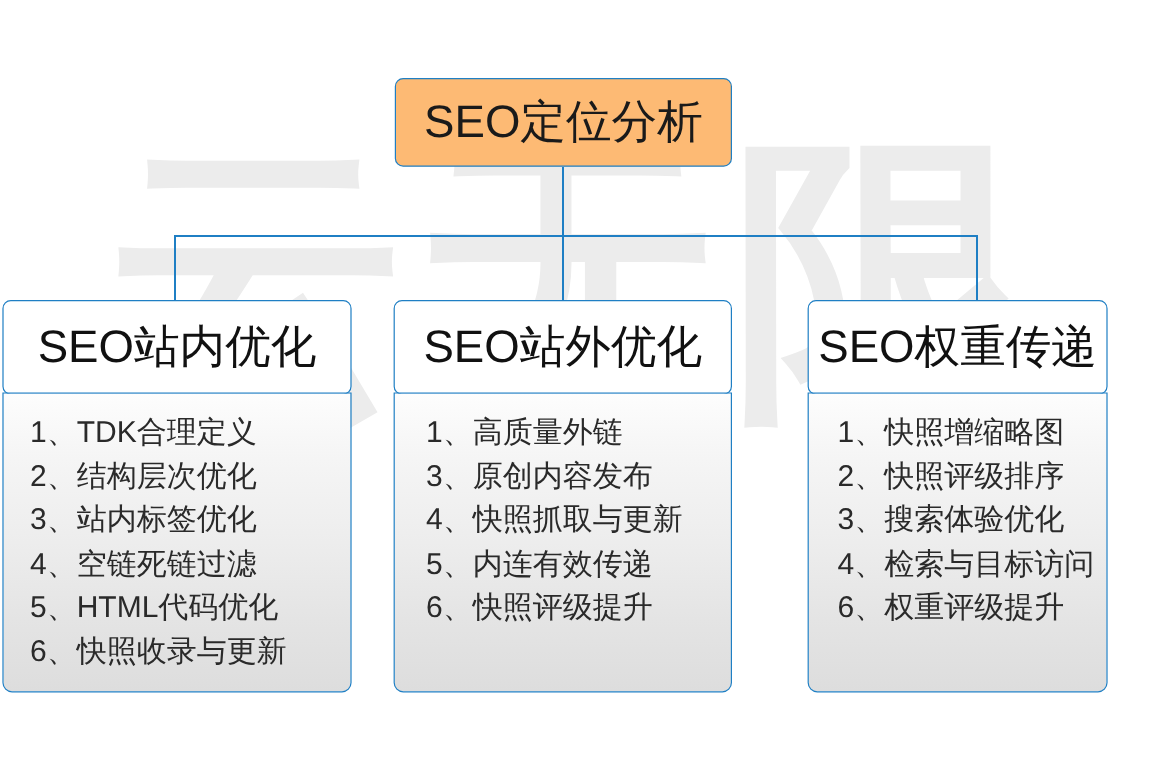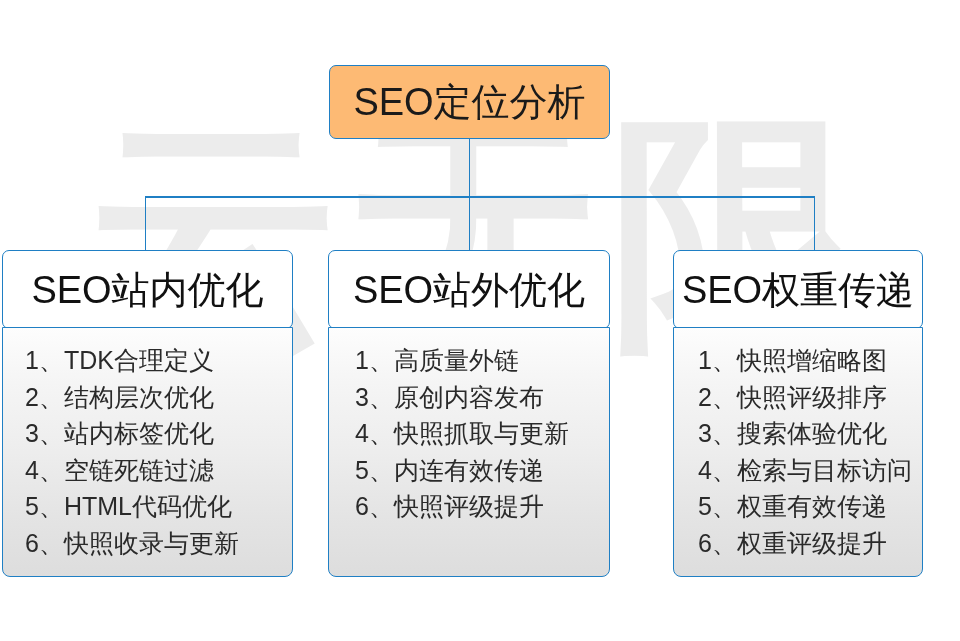--- a/index.html
+++ b/index.html
@@ -199,16 +199,15 @@
 
 <div class="branch" id="branch-2">
   <div class="branch-header">
     <div class="header-title">SEO权重传递</div>
   </div>
   <div class="branch-body">
     <div class="branch-item">1、快照增缩略图</div>
     <div class="branch-item">2、快照评级排序</div>
     <div class="branch-item">3、搜索体验优化</div>
     <div class="branch-item">4、检索与目标访问</div>
-    <div class="branch-item">5、权重有效传递</div>
     <div class="branch-item">6、权重评级提升</div>
   </div>
 </div>
 
 </body></html>

